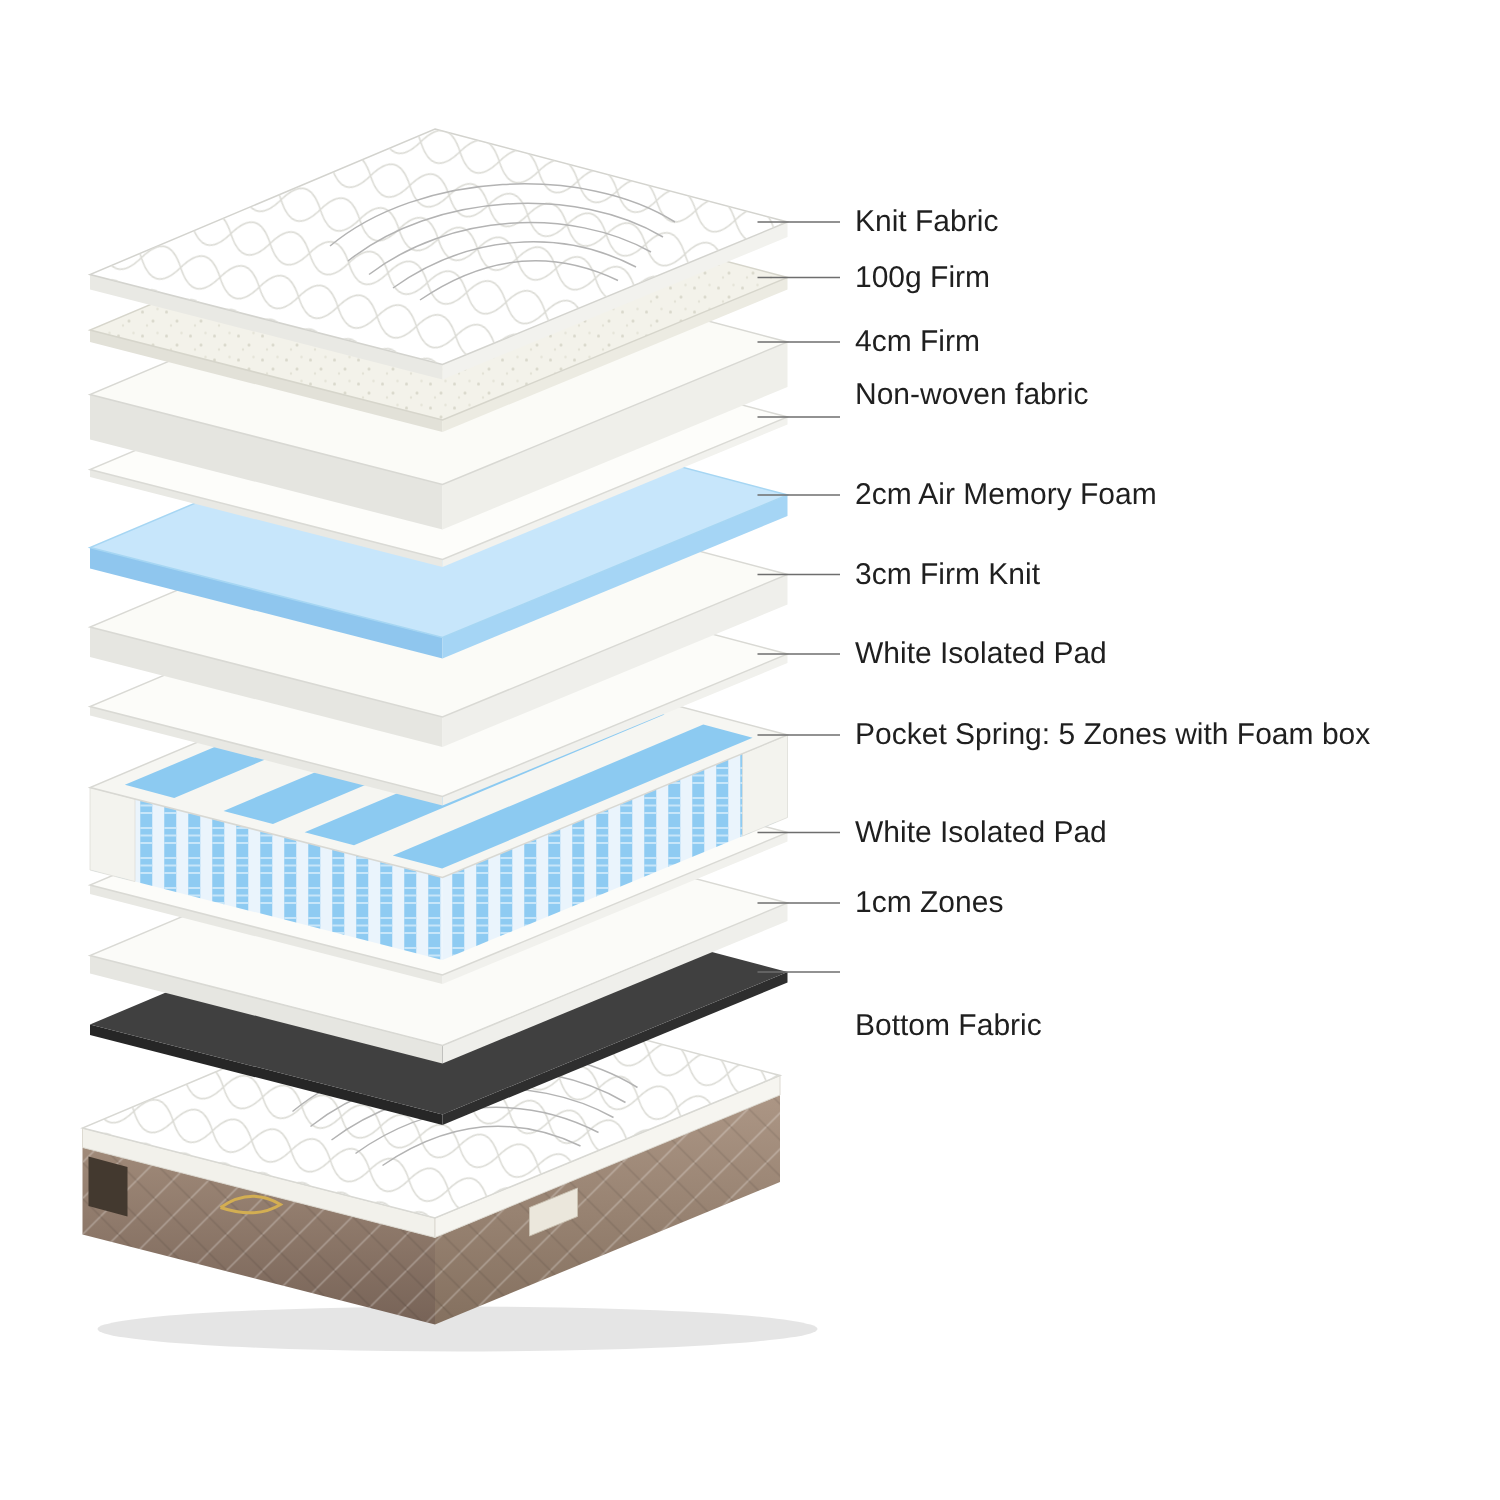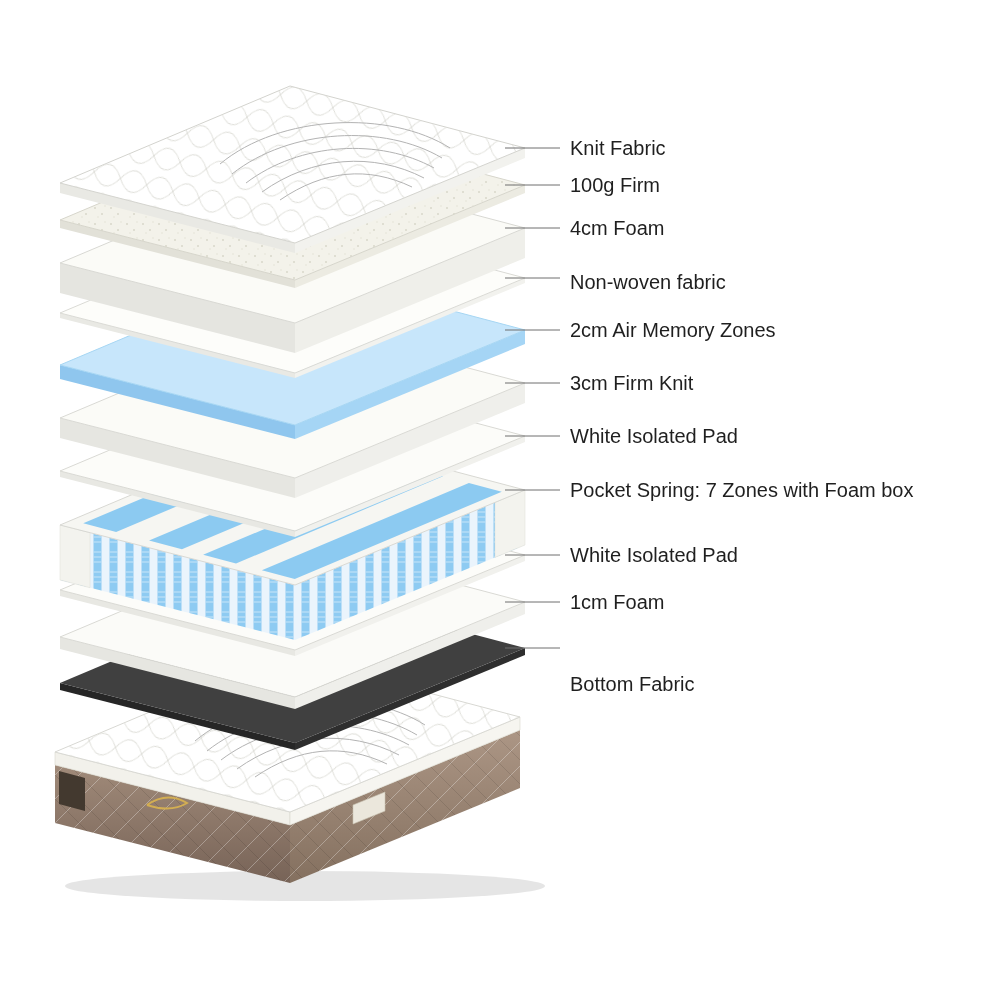--- a/index.html
+++ b/index.html
@@ -167,24 +167,24 @@
       <line x1="505" y1="490" x2="560" y2="490"></line>
       <line x1="505" y1="555" x2="560" y2="555"></line>
       <line x1="505" y1="602" x2="560" y2="602"></line>
       <line x1="505" y1="648" x2="560" y2="648"></line>
     </g>
   </svg>
 
   <div>
     <div class="layer-label" style="top:134px">Knit Fabric</div>
     <div class="layer-label" style="top:171px">100g Firm</div>
-    <div class="layer-label" style="top:214px">4cm Foam</div>
-    <div class="layer-label" style="top:268px">Non-woven fabric</div>
-    <div class="layer-label" style="top:316px">2cm Air Memory Zones</div>
+    <div class="layer-label" style="top:214px">4cm Firm</div>
+    <div class="layer-label" style="top:249px">Non-woven fabric</div>
+    <div class="layer-label" style="top:316px">2cm Air Memory Foam</div>
     <div class="layer-label" style="top:369px">3cm Firm Knit</div>
     <div class="layer-label" style="top:422px">White Isolated Pad</div>
-    <div class="layer-label" style="top:476px">Pocket Spring: 7 Zones with Foam box</div>
+    <div class="layer-label" style="top:476px">Pocket Spring: 5 Zones with Foam box</div>
     <div class="layer-label" style="top:541px">White Isolated Pad</div>
-    <div class="layer-label" style="top:588px">1cm Foam</div>
+    <div class="layer-label" style="top:588px">1cm Zones</div>
     <div class="layer-label" style="top:670px">Bottom Fabric</div>
   </div>
 
 </div>
 
 </body></html>

